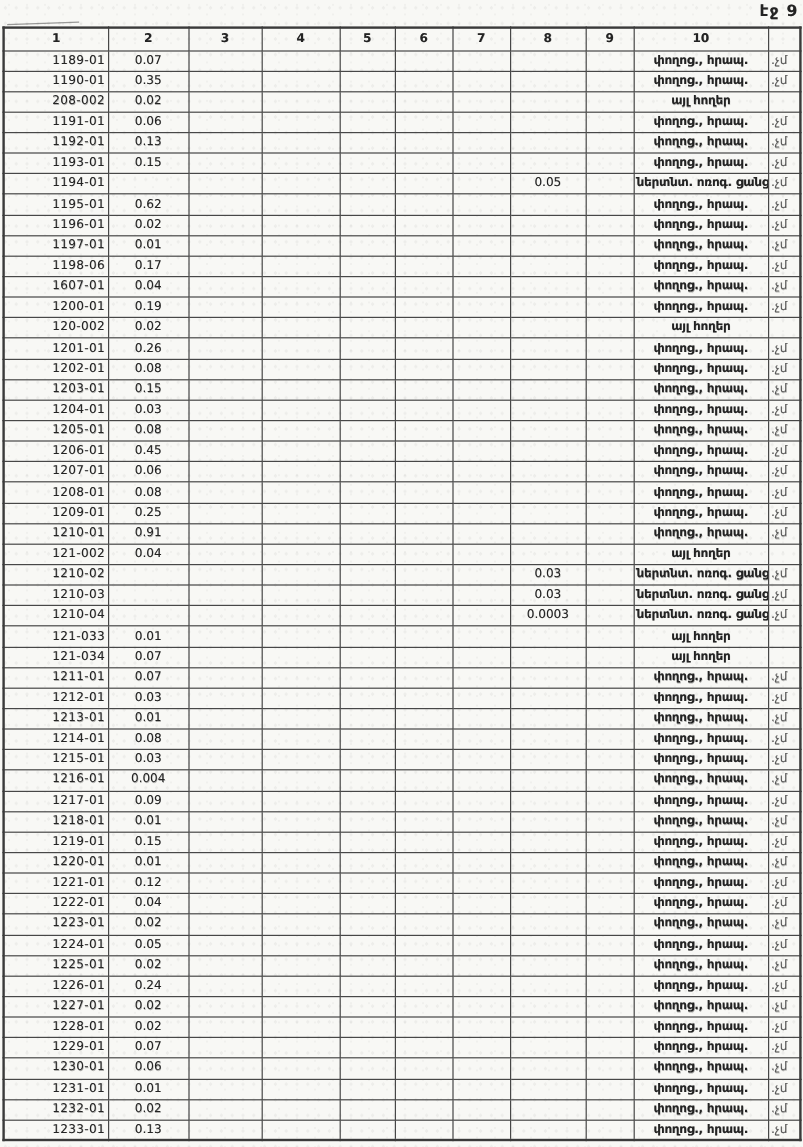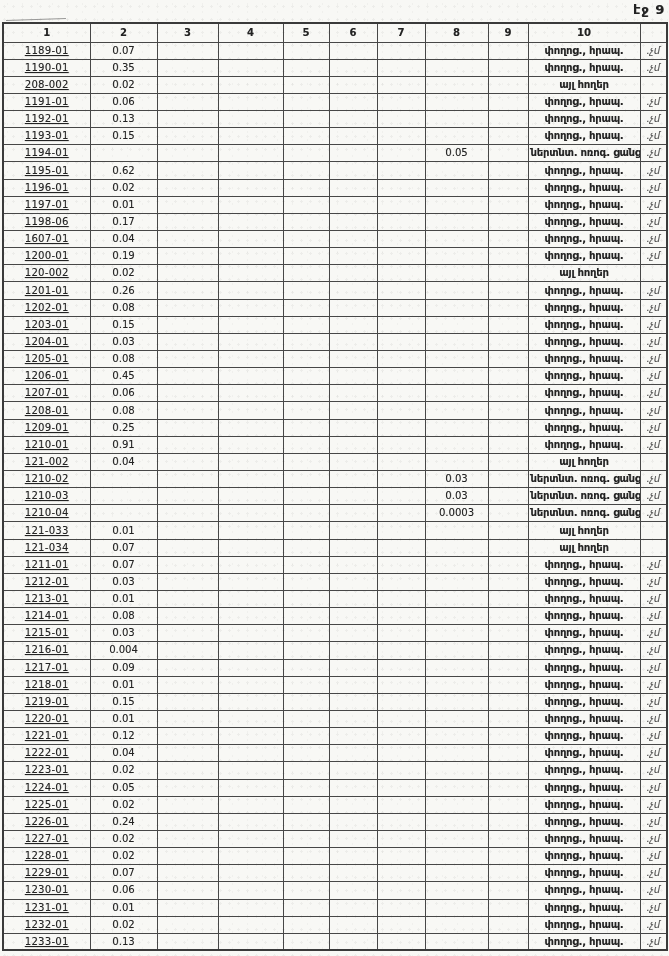--- a/index.html
+++ b/index.html
@@ -26,27 +26,27 @@
   table.doc th, table.doc td{
     border:1px solid #474747;
     padding:0 2px;overflow:hidden;white-space:nowrap;
     font-size:10px;line-height:1;vertical-align:middle;
     text-shadow:0.35px 0.35px 0 rgba(40,40,40,0.35);
   }
   table.doc{border:2px solid #3a3a3a;}
   thead tr{height:19px;}
   tbody tr{height:17.15px;}
   thead th{font-size:11px;font-weight:700;text-align:center;border-bottom:2px solid #3a3a3a;}
-  td.c1{text-align:center;padding-left:6px;font-size:10.5px;letter-spacing:0.3px;text-decoration:underline;}
+  td.c1{text-align:right;padding-left:6px;font-size:10.5px;letter-spacing:0.3px;}
   td.c2, td.c8{text-align:center;font-size:10.5px;}
   td.c10{text-align:center;padding-left:4px;font-weight:600;letter-spacing:-0.2px;margin-top:12px;}
   th.mark, td.mark{
     border:none;background:transparent;
-    font-size:9px;font-style:italic;color:#3d3d3d;
-    text-align:center;padding-left:7px;letter-spacing:0;
+    font-size:9px;color:#3d3d3d;
+    text-align:left;padding-left:7px;letter-spacing:0;
     text-shadow:none;opacity:0.85;
   }
   
   .artifact{
     position:absolute;left:6px;top:19px;width:60px;height:3px;
     border-top:1px solid rgba(60,60,60,0.5);
     transform:rotate(-2deg);
   }
 </style>
 </head>

